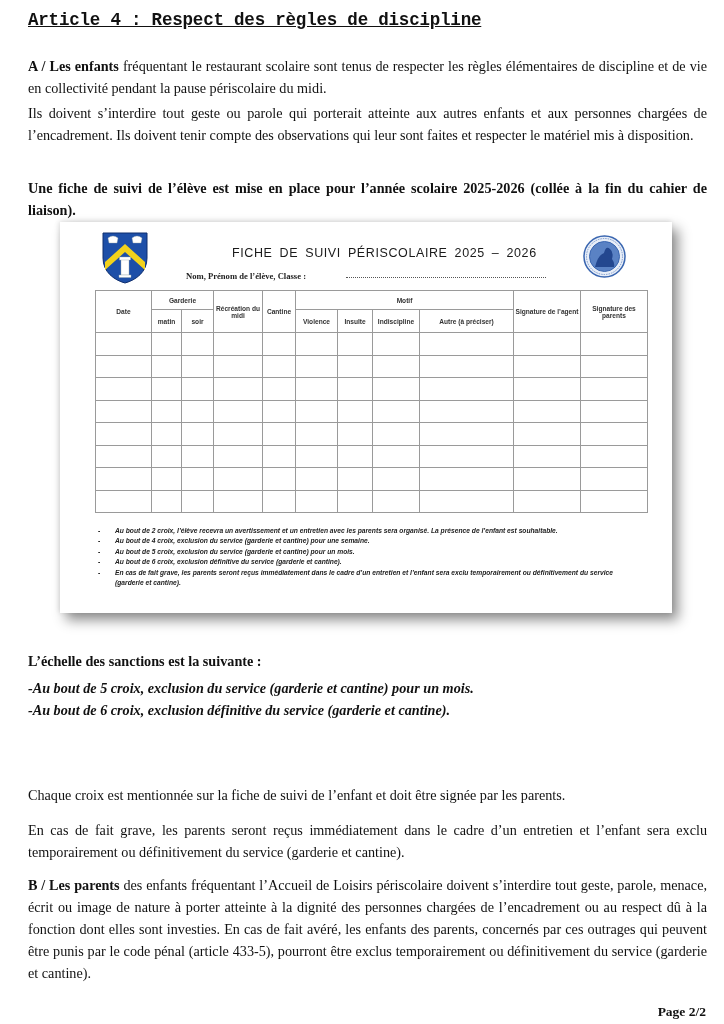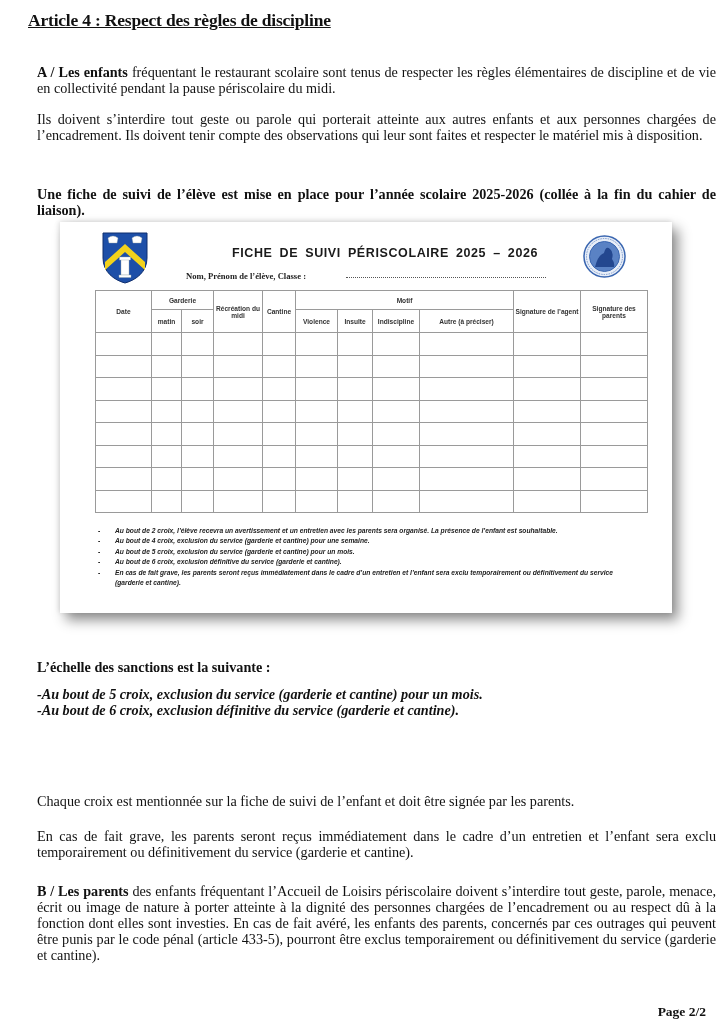--- a/index.html
+++ b/index.html
@@ -1,28 +1,28 @@
 <!DOCTYPE html>
 <html><head>
 <meta charset="utf-8">
 <style>
   html, body { margin: 0; padding: 0; background: #ffffff; }
   body { width: 724px; height: 1024px; position: relative; overflow: hidden;
          font-family: "Liberation Serif", serif; color: #111; }
   .abs { position: absolute; }
-  .article-title { left: 28px; top: 10px; font-size: 17.5px; font-weight: bold; text-decoration: underline; letter-spacing: -0.2px; }
-  .para { left: 28px; width: 679px; font-size: 14.2px; line-height: 16px; text-align: justify; margin: 9px; }
+  .article-title { left: 28px; top: 10px; font-size: 17.5px; font-weight: bold; text-decoration: underline; letter-spacing: -0.2px; font-family: Liberation Mono, monospace; }
+  .para { left: 28px; width: 679px; font-size: 14.2px; line-height: 22px; text-align: justify; margin: 0; }
   .para b { font-weight: bold; }
   .bold-para { font-weight: bold; }
   .italic-bold { font-style: italic; font-weight: bold; }
 
   
   .form-shadow { left: 60px; top: 222px; width: 612px; height: 391px; background: #fff;
                  box-shadow: 6px 7px 12px rgba(0,0,0,0.45), -1px -1px 5px rgba(0,0,0,0.12); }
-  .form-title { left: 232px; top: 246px; font-family: "Liberation Sans", sans-serif; font-weight: bold; font-size: 12.5px; letter-spacing: 0.6px; color: #1a1a1a; word-spacing: 3px; text-align: right; }
+  .form-title { left: 232px; top: 246px; font-family: "Liberation Sans", sans-serif; font-weight: normal; font-size: 12.5px; letter-spacing: 0.6px; color: #1a1a1a; word-spacing: 3px; text-align: right; }
   .form-name { left: 186px; top: 271px; font-family: Liberation Serif, serif; font-weight: bold; font-size: 8.6px; color: #222; }
   .form-dots { left: 346px; top: 277px; width: 200px; border-bottom: 1px dotted #555; }
   .crest { left: 102px; top: 232px; width: 46px; height: 52px; }
   .seal { left: 583px; top: 235px; width: 43px; height: 43px; }
 
   table.fiche { position: absolute; left: 95px; top: 290px; border-collapse: collapse; table-layout: fixed;
                 font-family: "Liberation Sans", sans-serif; font-size: 6.6px; font-weight: bold; color: #333; }
   table.fiche th, table.fiche td { border: 1px solid #9a9a9a; padding: 0; text-align: center; vertical-align: middle; }
   table.fiche th { font-weight: bold; }
   table.fiche tr.h1 th { height: 18px; }

